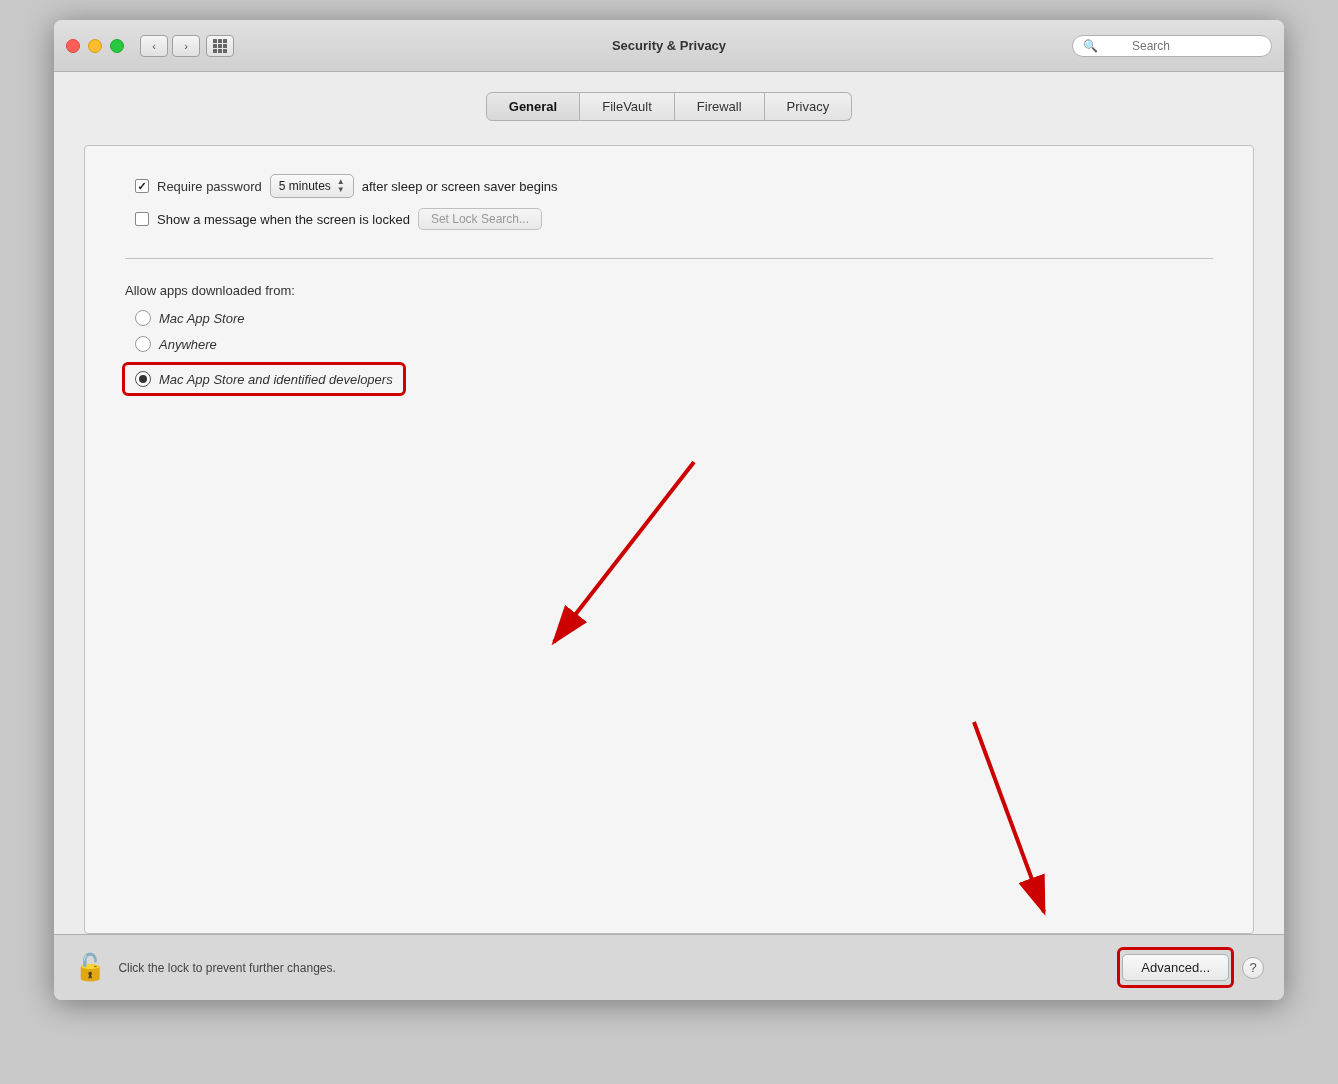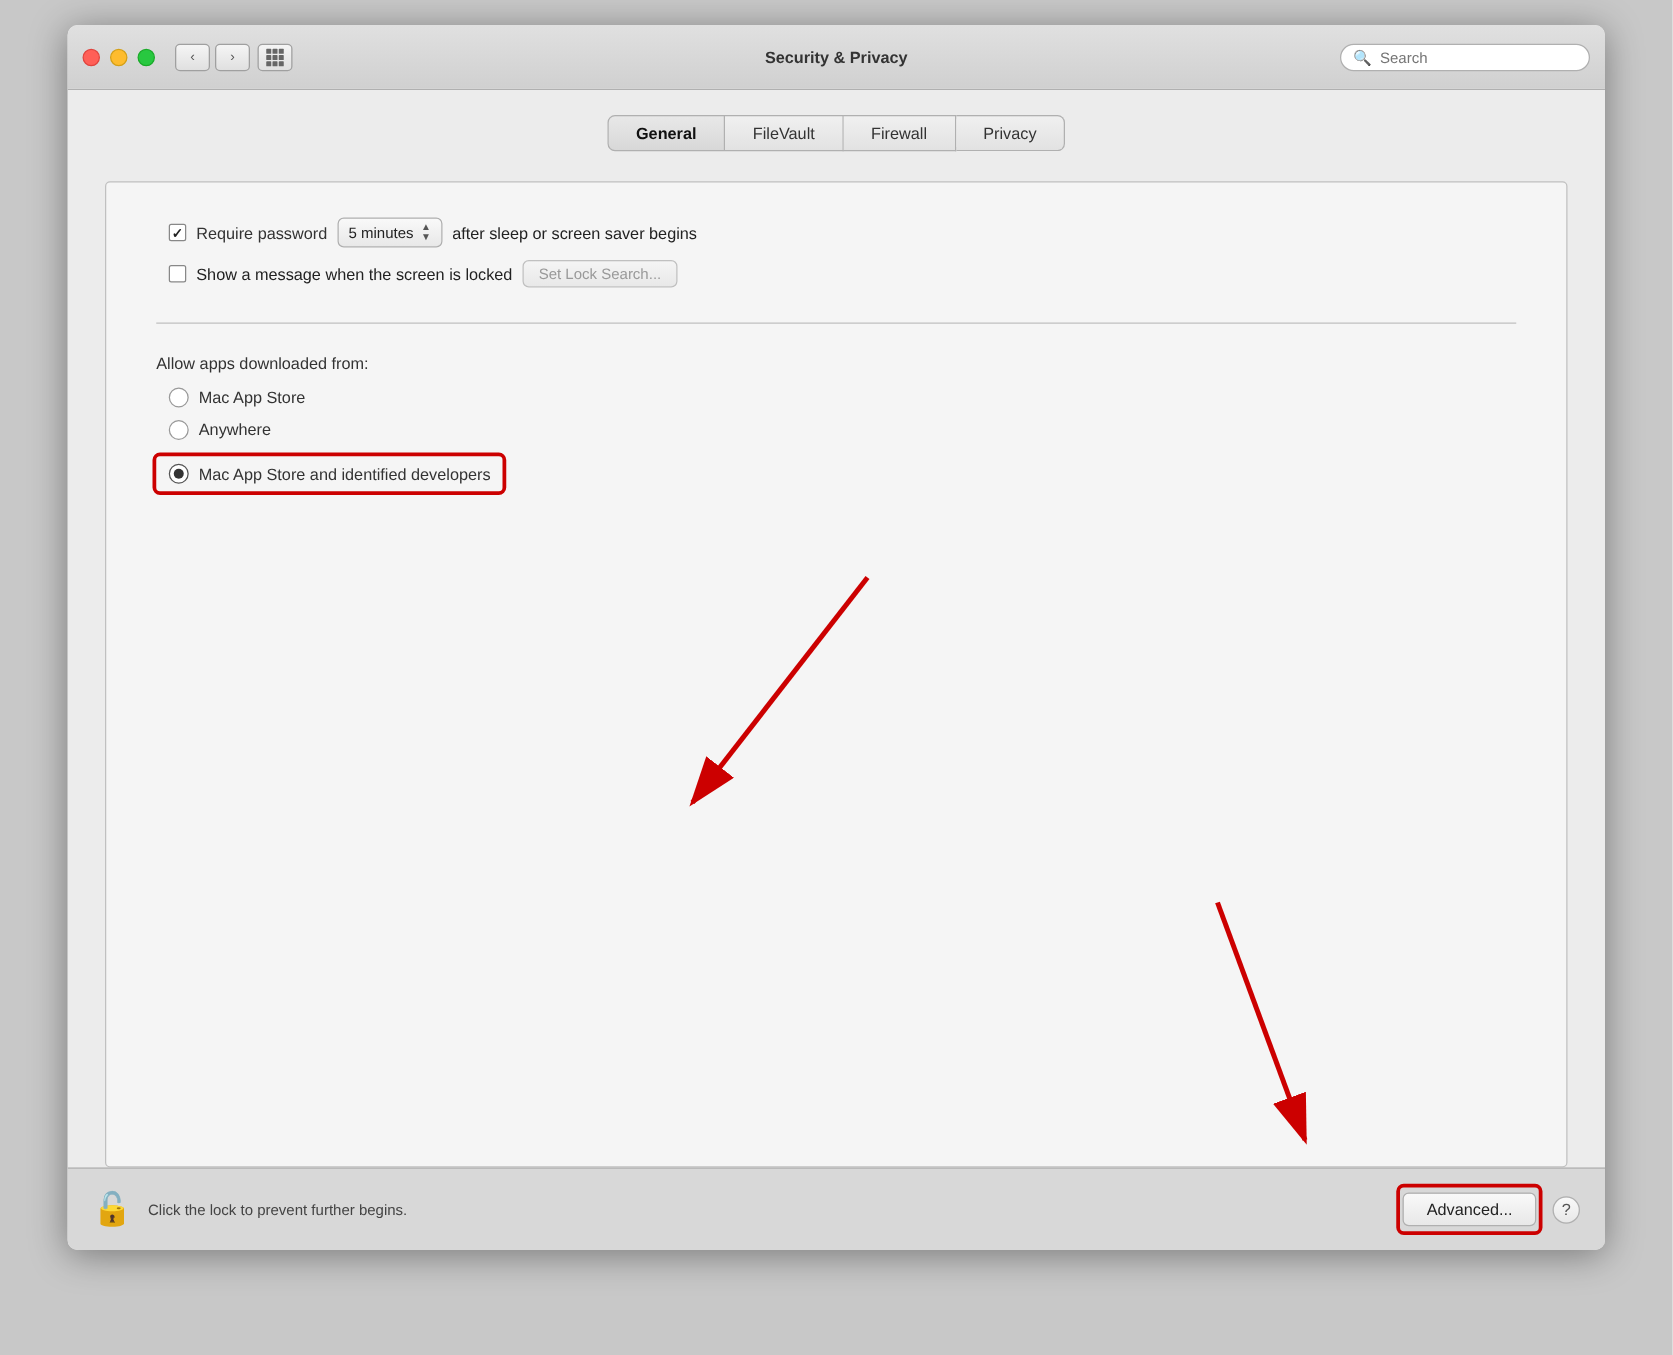--- a/index.html
+++ b/index.html
@@ -119,20 +119,21 @@
       color: #888;
       font-size: 12px;
     }
     .search-input {
       border: none;
       background: transparent;
       outline: none;
       font-size: 12px;
       color: #888;
       width: 150px;
+      margin-left: 28px;
     }
 
     
     .content {
       flex: 1;
       display: flex;
       flex-direction: column;
       padding: 20px 30px 0 30px;
     }
 
@@ -273,22 +274,23 @@
       margin-bottom: 12px;
     }
     .radio-group {
       display: flex;
       flex-direction: column;
       gap: 10px;
       margin-left: 10px;
     }
     .radio-row {
       display: flex;
-      align-items: flex-start;
+      align-items: center;
       gap: 8px;
+      font-style: italic;
     }
     .radio {
       width: 16px;
       height: 16px;
       border-radius: 50%;
       border: 1px solid #999;
       background: #fff;
       display: flex;
       align-items: center;
       justify-content: center;
@@ -497,21 +499,21 @@
               </div>
             </div>
           </div>
         </div>
       </div>
     </div>
 
     <div class="bottom-bar">
       <div class="lock-area">
         <span class="lock-icon">🔓</span>
-        <span class="lock-text">Click the lock to prevent further begins.</span>
+        <span class="lock-text">Click the lock to prevent further changes.</span>
       </div>
       <div class="bottom-right">
         <div class="advanced-box">
           <button class="advanced-btn">Advanced...</button>
         </div>
         <button class="help-btn">?</button>
       </div>
     </div>
   </div>
 </div>

